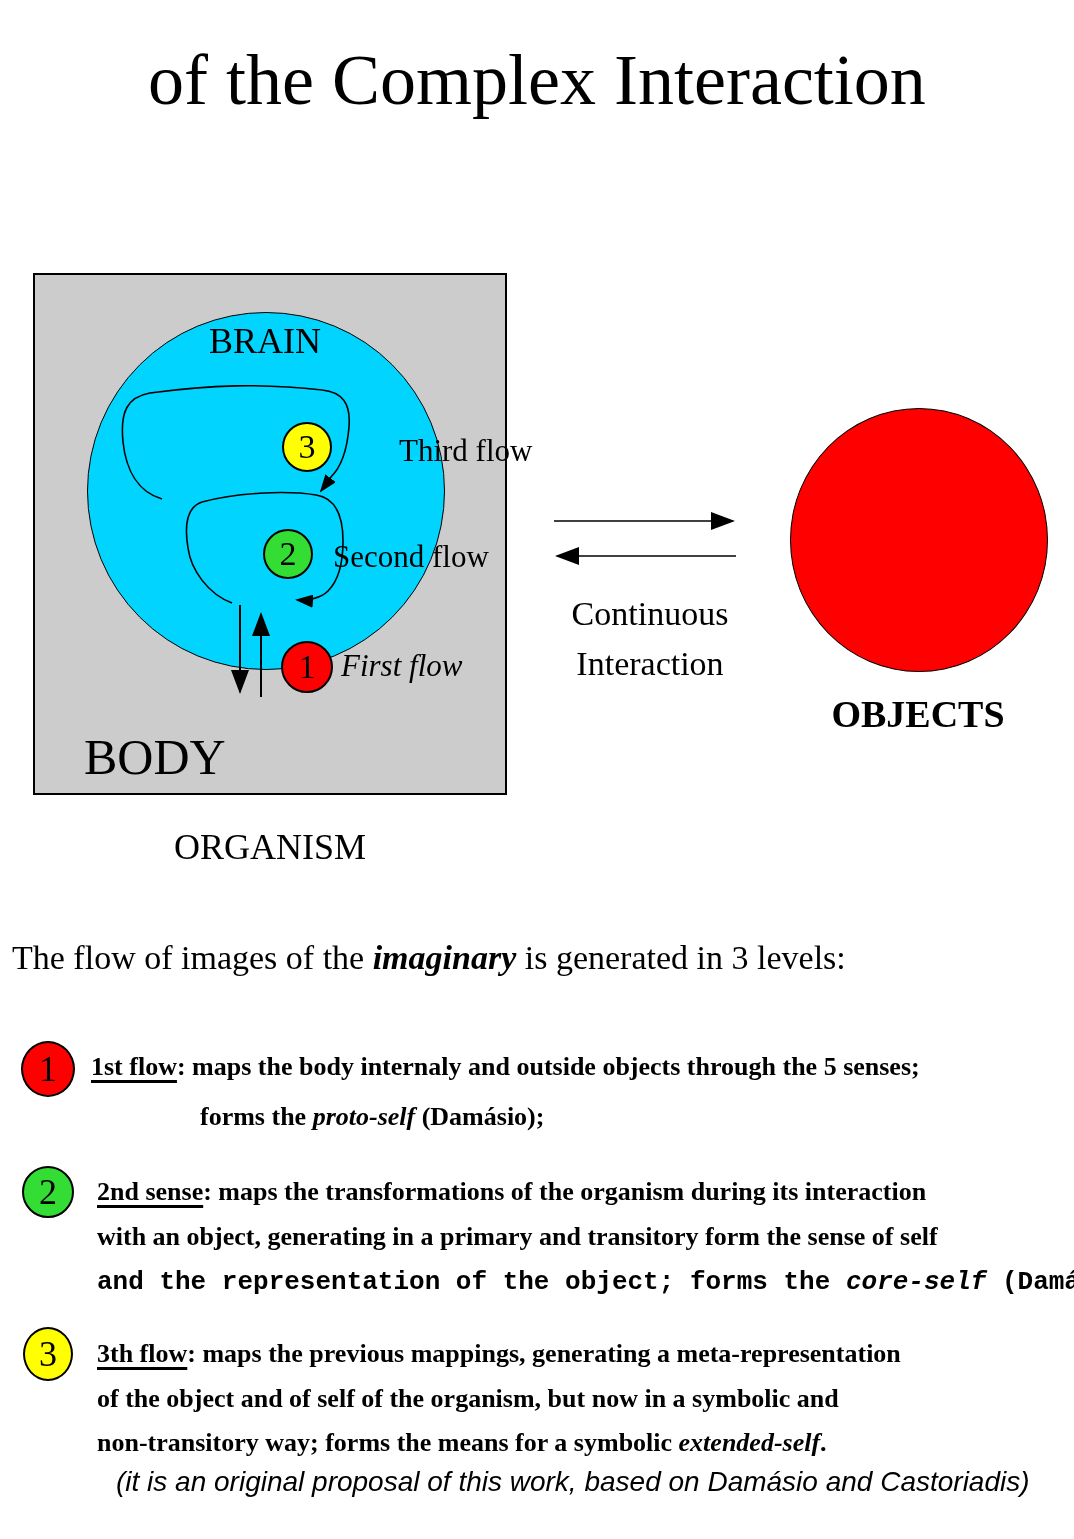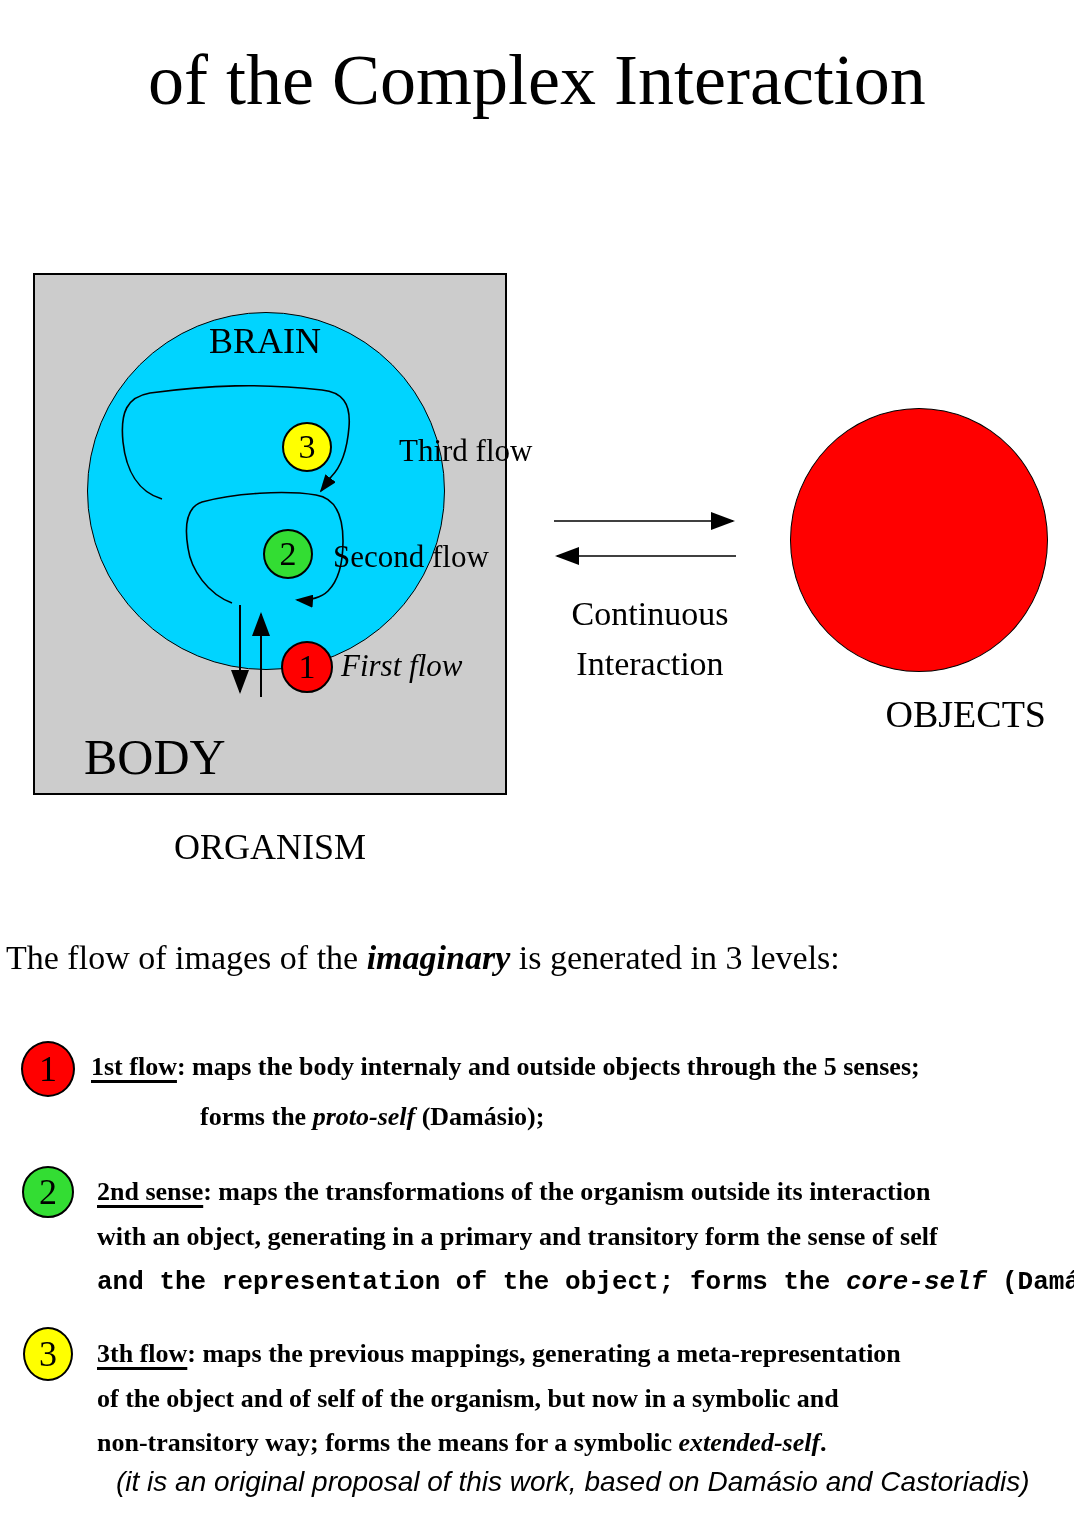--- a/index.html
+++ b/index.html
@@ -26,23 +26,23 @@
   .flow-label{font-size:31px;white-space:nowrap;}
   .fl3{left:374px;top:433px;margin-left:25px;}
   .fl2{left:333px;top:539px;}
   .fl1{left:341px;top:648px;font-style:italic;}
   
   .interaction{left:535px;top:589px;width:230px;text-align:center;
                font-size:34px;line-height:50px;}
   
   .objects-circle{left:790px;top:408px;width:256px;height:262px;
                   border-radius:50%;background:#FF0000;border:1px solid #000;}
-  .objects-label{left:790px;top:692px;width:256px;text-align:right;font-size:38px;}
+  .objects-label{left:790px;top:692px;width:256px;text-align:center;font-size:38px;font-weight:bold;}
   
-  .intro{left:6px;top:939px;font-size:34px;white-space:nowrap;}
+  .intro{left:12px;top:939px;font-size:34px;white-space:nowrap;}
   .bi{font-weight:bold;font-style:italic;}
   
   .lm{border:2px solid #000;border-radius:50%;display:flex;
       align-items:center;justify-content:center;font-size:36px;}
   .lm1{left:21px;top:1041px;width:50px;height:52px;background:#FF0000;}
   .lm2{left:22px;top:1166px;width:48px;height:48px;background:#33DD33;}
   .lm3{left:23px;top:1327px;width:46px;height:50px;background:#FFFF00;}
   .li{font-size:26px;font-weight:bold;white-space:nowrap;}
   .head{text-decoration:underline;text-decoration-thickness:3px;text-underline-offset:5px;}
   .caption{left:116px;top:1466px;font-size:28px;font-style:italic;
@@ -111,21 +111,21 @@
 
 <div class="abs lm lm1">
   <span>1</span>
 </div>
 <div class="abs li" style="left:91px;top:1052px;"><span class="head">1st flow</span><span>: maps the body internaly and outside objects through the 5 senses;</span></div>
 <div class="abs li" style="left:200px;top:1102px;"><span>forms the </span><span class="bi">proto-self</span><span> (Damásio);</span></div>
 
 <div class="abs lm lm2">
   <span>2</span>
 </div>
-<div class="abs li" style="left:97px;top:1177px;"><span class="head">2nd sense</span><span>: maps the transformations of the organism outside its interaction</span></div>
+<div class="abs li" style="left:97px;top:1177px;"><span class="head">2nd sense</span><span>: maps the transformations of the organism during its interaction</span></div>
 <div class="abs li" style="left:97px;top:1222px;text-align:right;">with an object, generating in a primary and transitory form the sense of self</div>
 <div class="abs li" style="left:97px;top:1267px;font-family:Liberation Mono, monospace;"><span>and the representation of the object; forms the </span><span class="bi">core-self</span><span> (Damásio);</span></div>
 
 <div class="abs lm lm3">
   <span>3</span>
 </div>
 <div class="abs li" style="left:97px;top:1339px;"><span class="head">3th flow</span><span>: maps the previous mappings, generating a meta-representation</span></div>
 <div class="abs li" style="left:97px;top:1384px;">of the object and of self of the organism, but now in a symbolic and</div>
 <div class="abs li" style="left:97px;top:1428px;"><span>non-transitory way; forms the means for a symbolic </span><span class="bi">extended-self</span><span>.</span></div>
 

